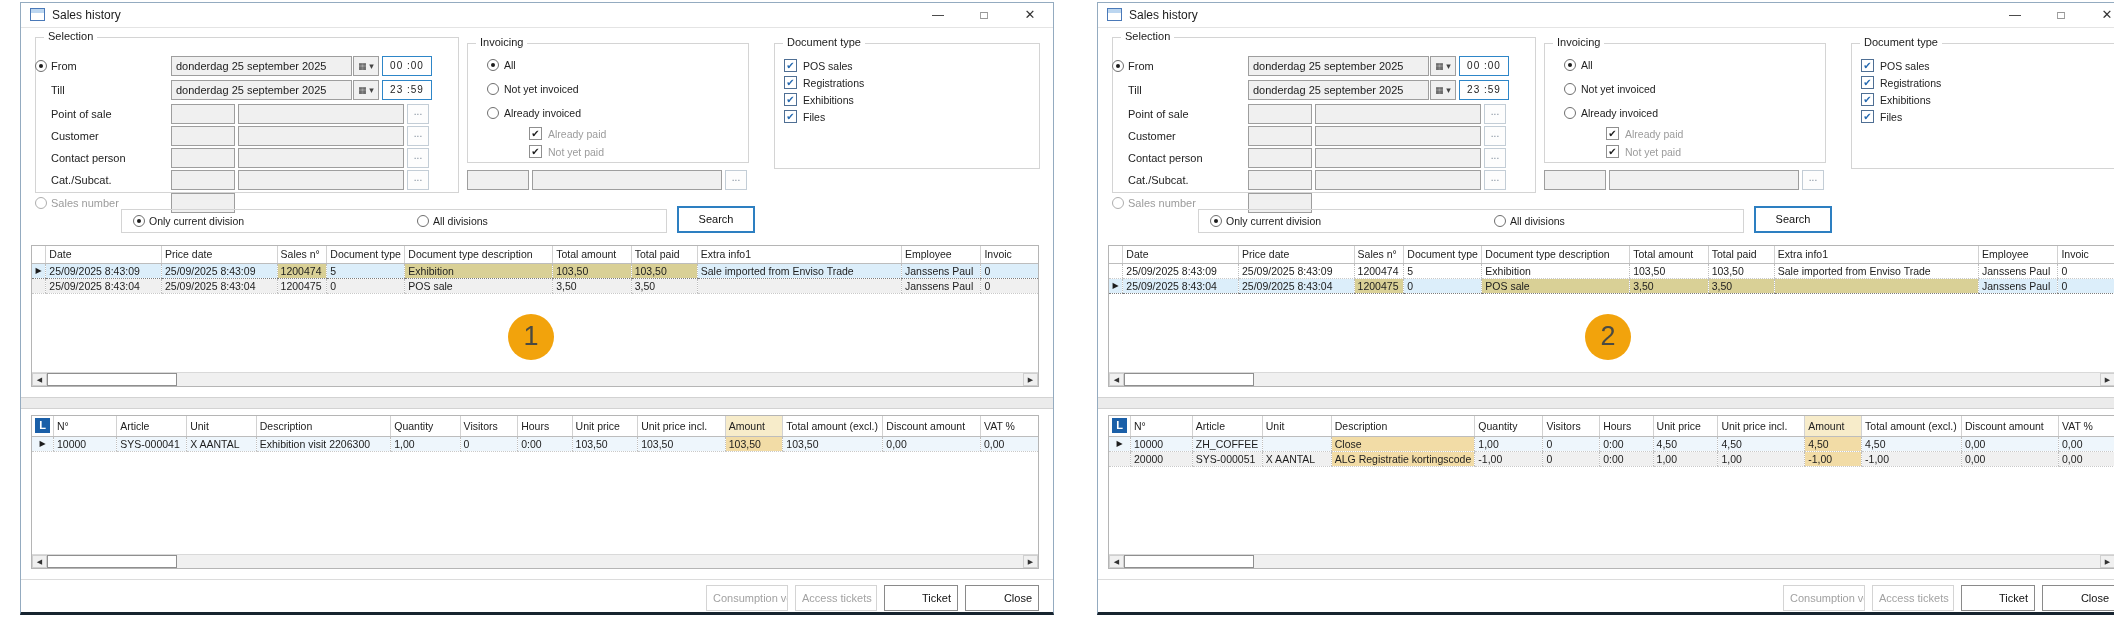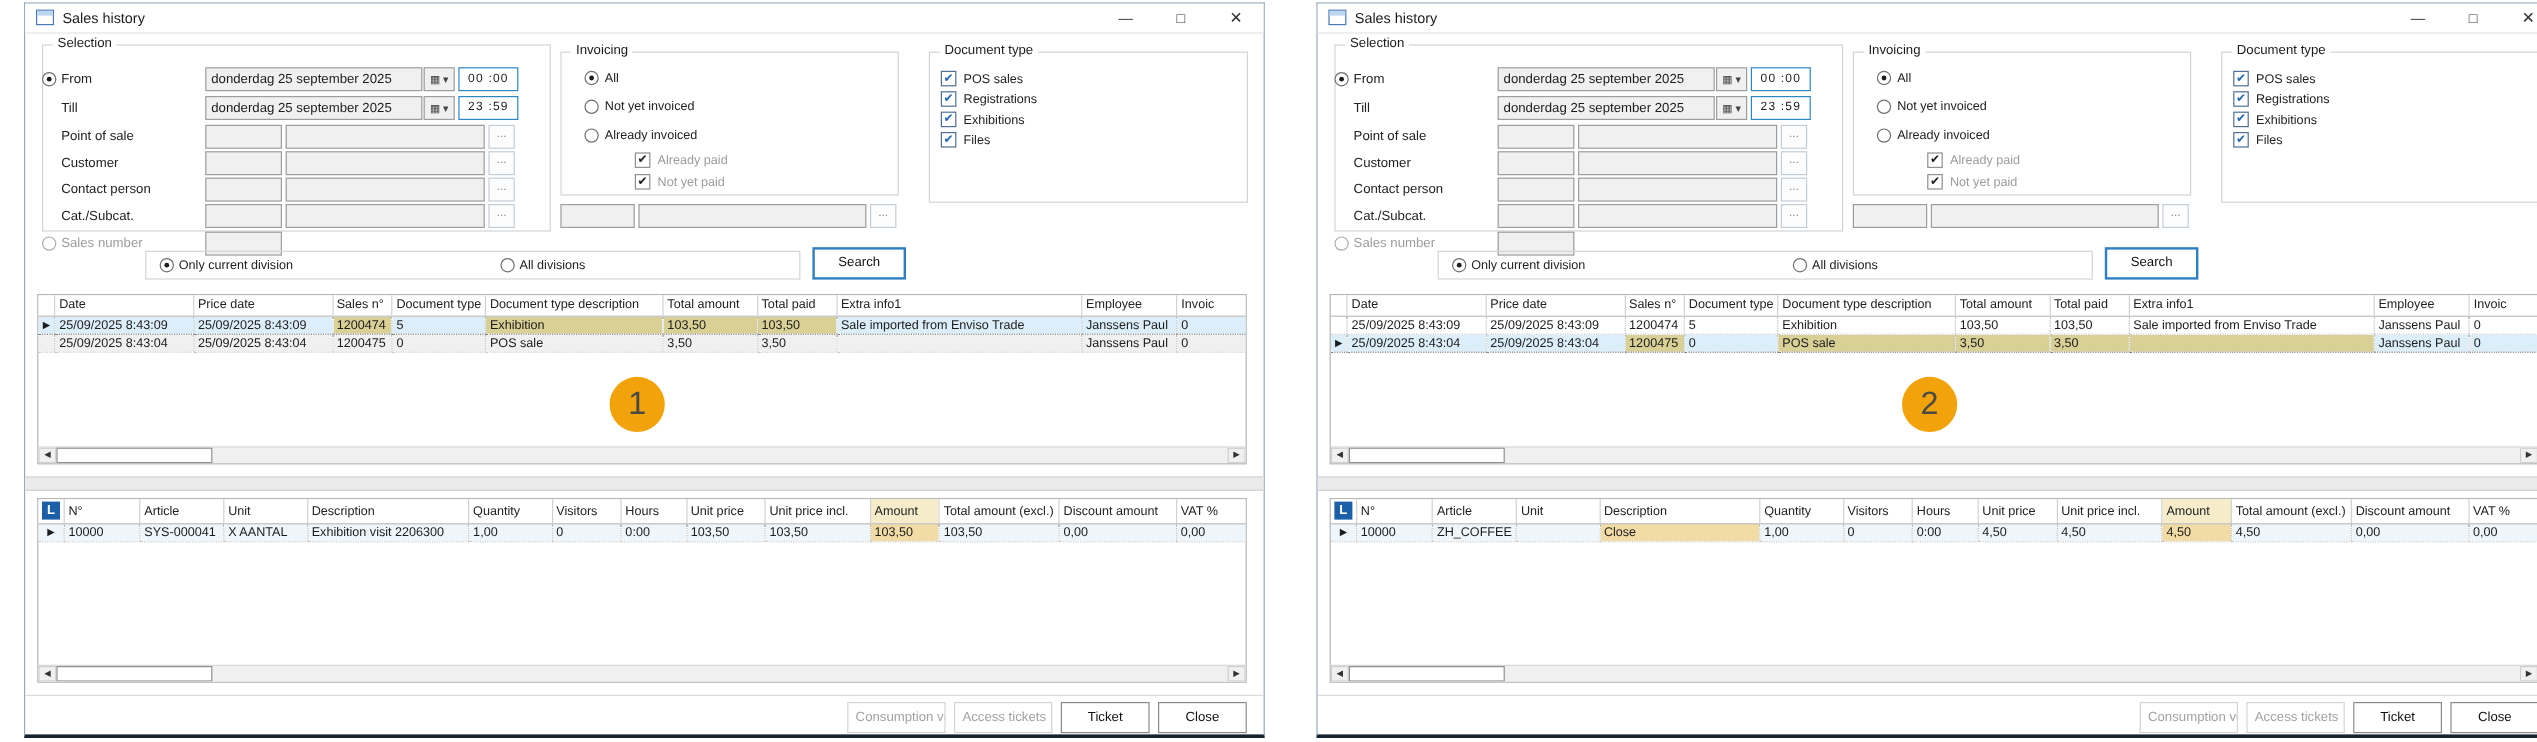--- a/index.html
+++ b/index.html
@@ -91,21 +91,21 @@
 
   
   .badge { position:absolute; left:487px; top:311px; width:46px; height:46px; border-radius:50%;
            background:#f2a30c; color:#4a4a42; font-size:27px; text-align:center; line-height:45px; }
 
   
   .btn-sep { position:absolute; left:0; right:0; top:576px; height:1px; background:#dcdcdc; }
   .btn-row { position:absolute; right:14px; top:582px; display:flex; gap:7px; }
   .dlg-btn { height:26px; background:#fff; border:1px solid #8a8a8a; color:#111; font-size:11px;
              text-align:center; line-height:24px; padding:0 6px; white-space:nowrap; overflow:hidden; cursor:default; }
-  .dlg-btn.w80 { width:82px; } .dlg-btn.w74 { width:74px; }
+  .dlg-btn.w80 { width:82px; } .dlg-btn.w74 { width:74px;text-align:right; }
   .dlg-btn.disabled { border-color:#d4d4d4; color:#a2a2a2; }
 </style>
 </head>
 <body>
 
 <div class="win win1">
   <div class="titlebar">
     <div class="win-ico"></div>
     <span class="title-text">Sales history</span>
     <div class="ctls">
@@ -531,20 +531,36 @@
             <td>1,00</td>
             <td>0</td>
             <td>0:00</td>
             <td>4,50</td>
             <td>4,50</td>
             <td class="hl">4,50</td>
             <td>4,50</td>
             <td>0,00</td>
             <td>0,00</td>
           </tr>
+          <tr class="alt">
+            <td class="rowsel"></td>
+            <td>20000</td>
+            <td>SYS-000051</td>
+            <td>X AANTAL</td>
+            <td class="hl">ALG Registratie kortingscode</td>
+            <td>-1,00</td>
+            <td>0</td>
+            <td>0:00</td>
+            <td>1,00</td>
+            <td>1,00</td>
+            <td class="hl">-1,00</td>
+            <td>-1,00</td>
+            <td>0,00</td>
+            <td>0,00</td>
+          </tr>
         </tbody>
       </table>
     <div class="hscroll">
       <div class="sb-arrow">◀</div>
       <div class="sb-thumb"></div>
       <div class="sb-arrow r">▶</div>
     </div>
   </div>
 
   <div class="btn-sep"></div>

